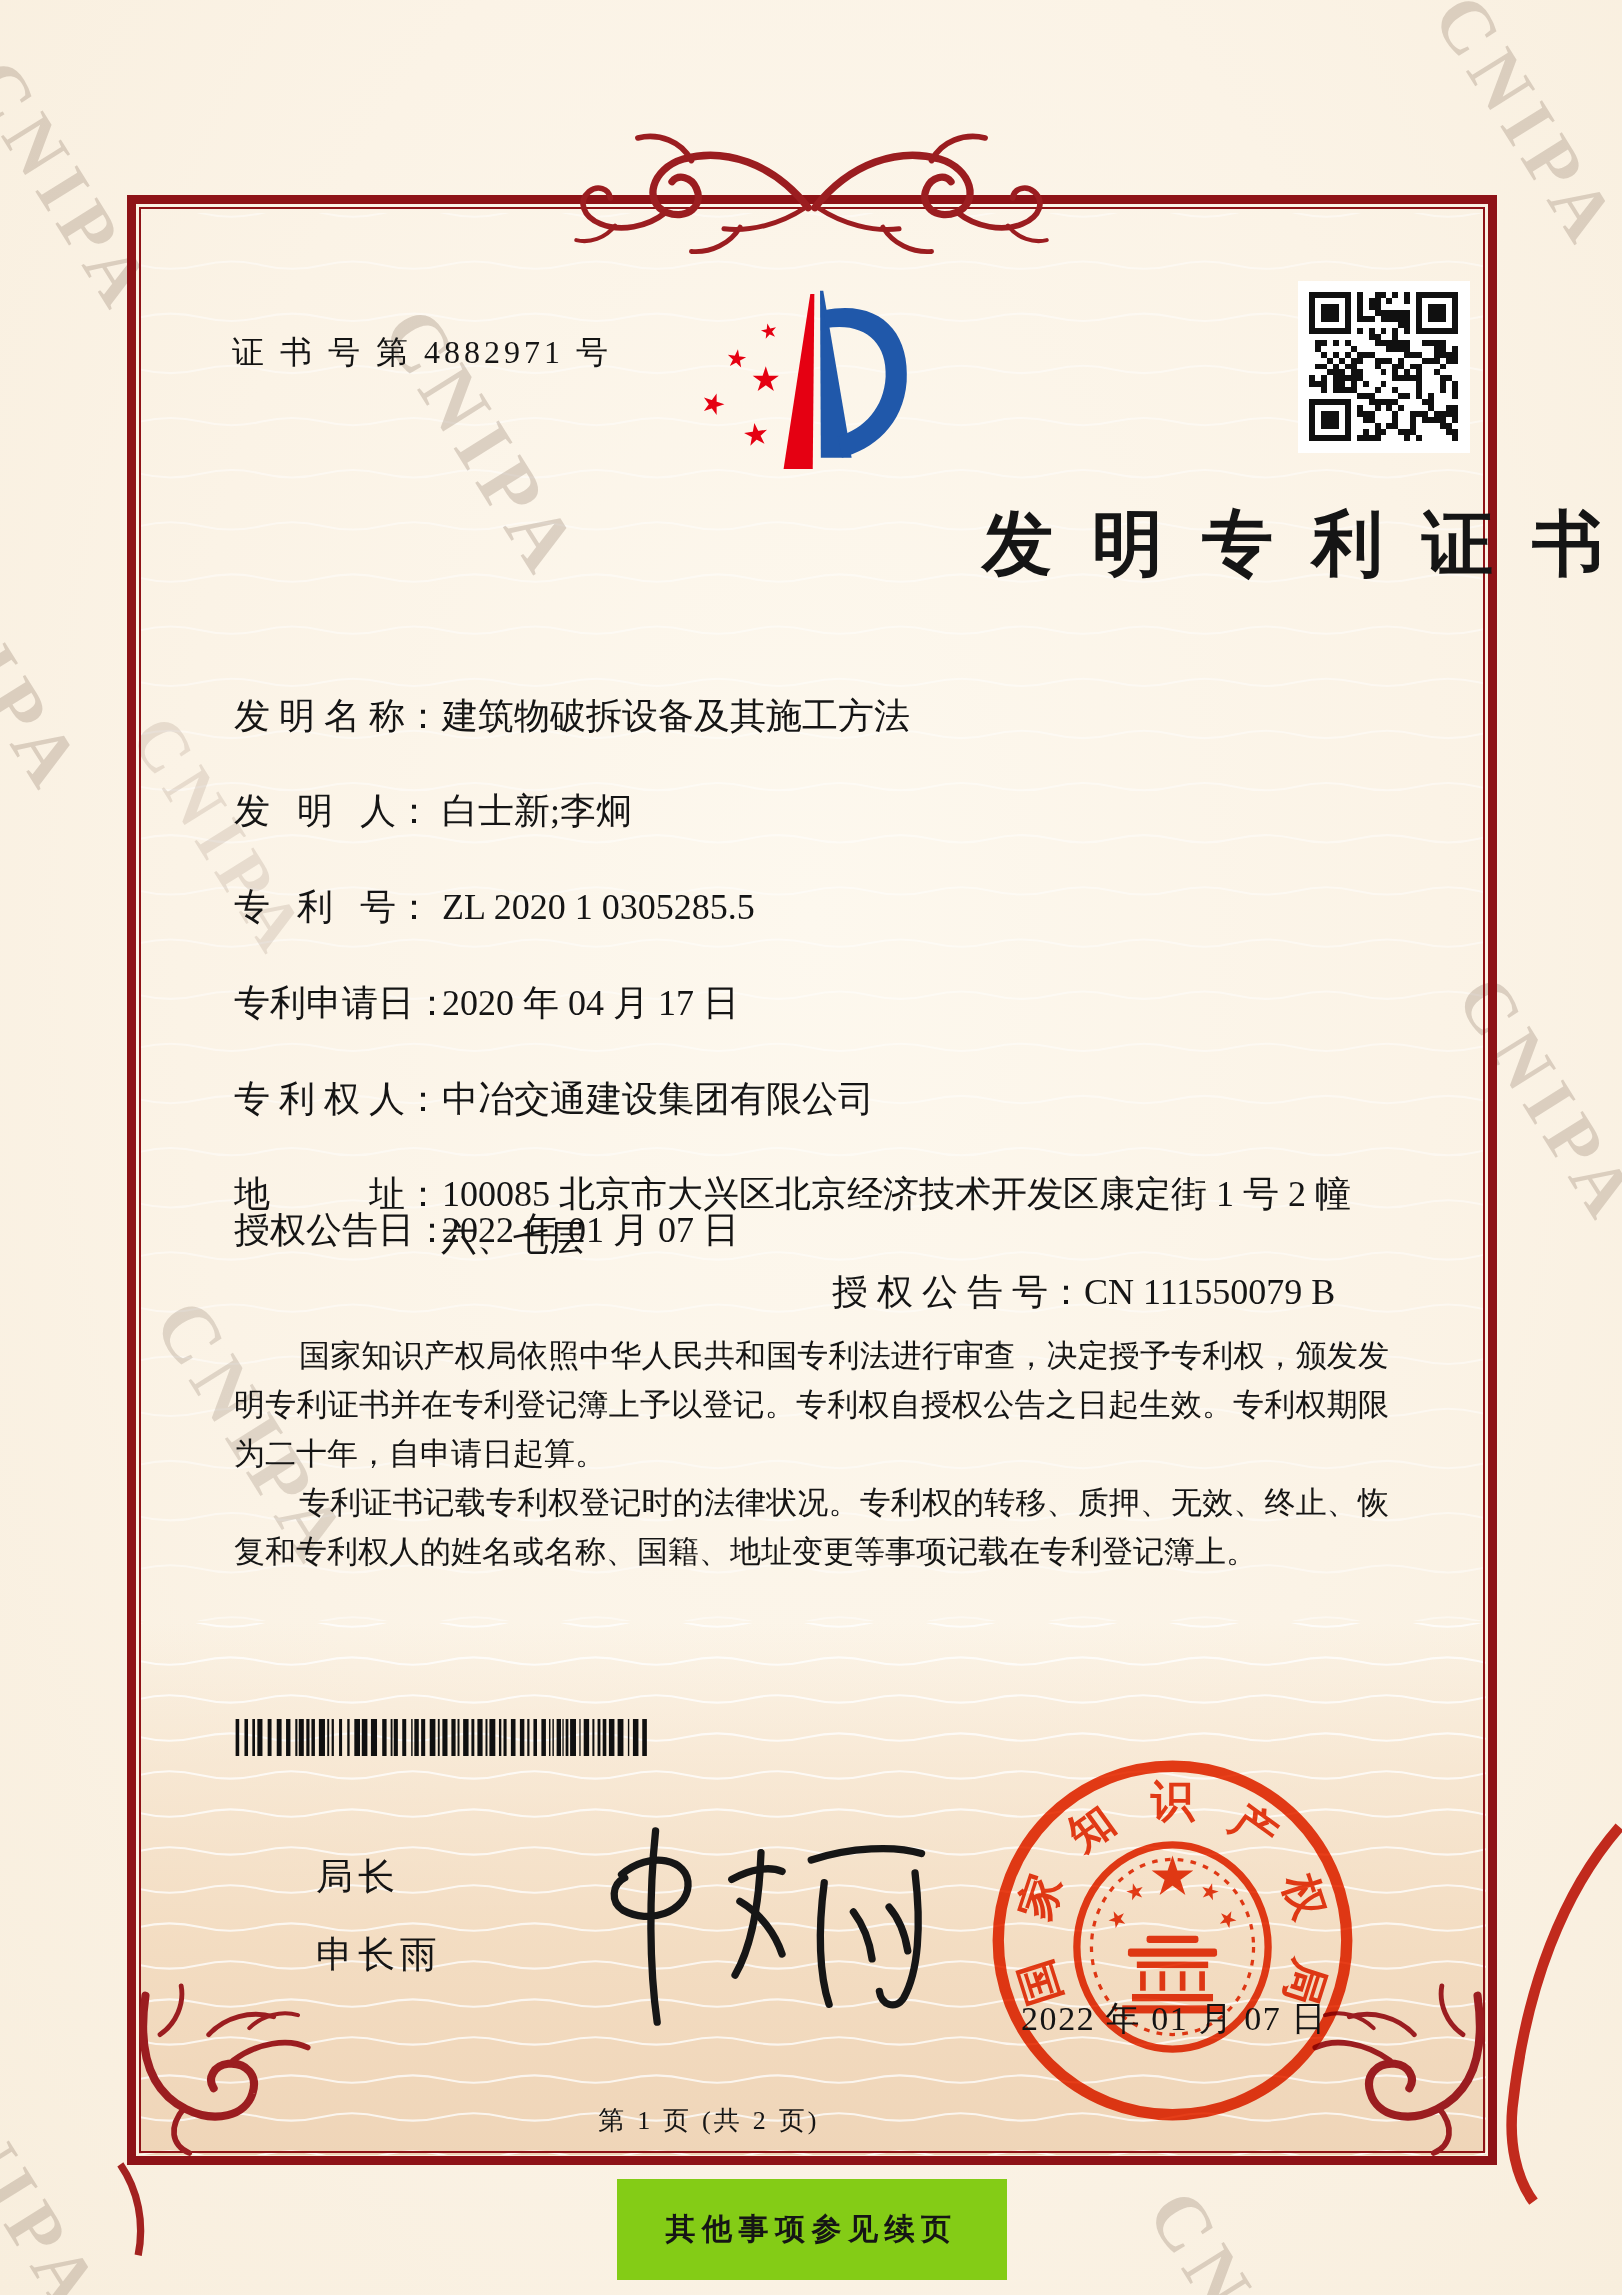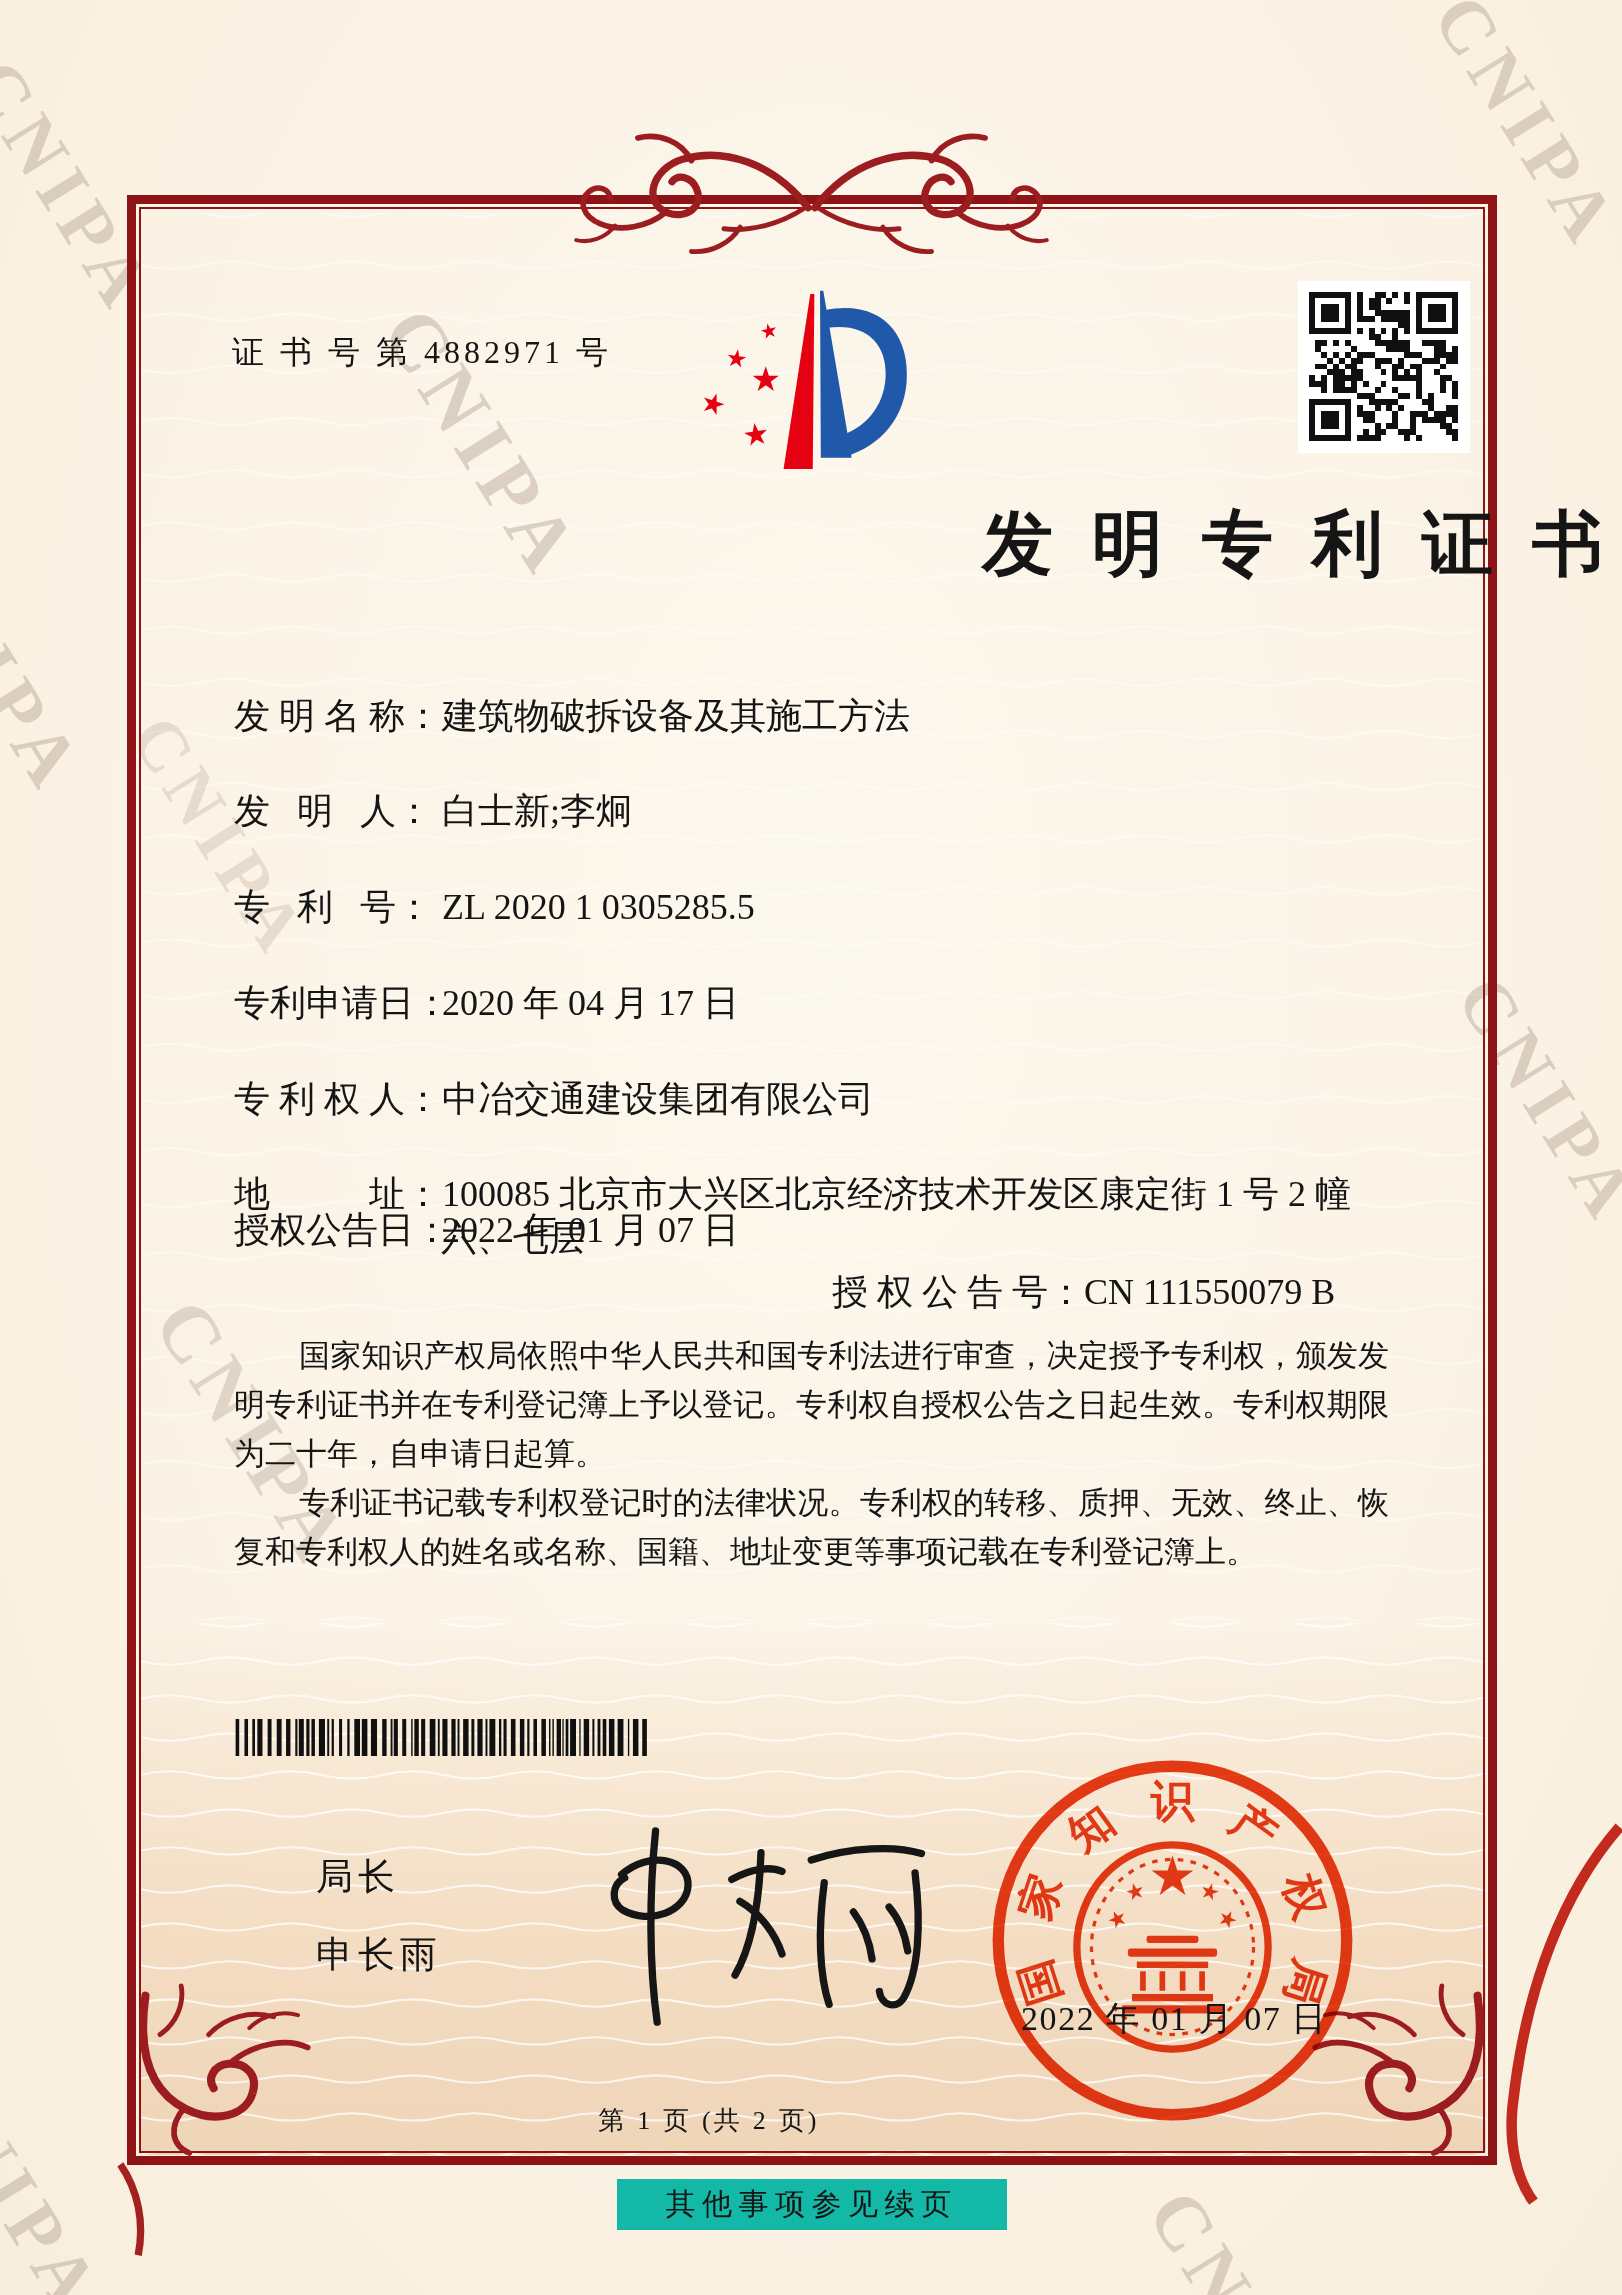--- a/index.html
+++ b/index.html
@@ -48,21 +48,21 @@
   }
   .body-text p{margin:0;text-indent:65px;}
   .barcode{position:absolute;left:234px;top:1719px;width:420px;height:37px;z-index:4;}
   .officer{position:absolute;left:269px;font-size:37px;font-family:"Liberation Sans","DejaVu Sans",sans-serif;z-index:4;letter-spacing:4.9px;margin-left:47px;}
   .signature{position:absolute;left:568px;top:1808px;width:373px;height:237px;z-index:5;}
   .seal{position:absolute;left:978px;top:1746px;width:389px;height:389px;z-index:5;mix-blend-mode:multiply;opacity:.96;}
   .seal-date{position:absolute;left:1021px;top:1996px;font-size:34px;letter-spacing:1.6px;color:#141414;z-index:6;white-space:pre;}
   .page-info{position:absolute;left:0;top:2103px;width:1418px;text-align:center;font-size:26px;letter-spacing:3.2px;z-index:4;white-space:pre;}
   .note{
     position:absolute;left:50%;top:2179px;transform:translateX(-50%);
-    background:#14b8a6;padding:5px 49px;font-size:30px;letter-spacing:6.5px;z-index:4;white-space:nowrap;
+    background:#84cc16;padding:30px 49px;font-size:30px;letter-spacing:6.5px;z-index:4;white-space:nowrap;font-weight:bold;
   }
 </style>
 </head>
 <body>
 
 <div class="wm" style="left:24px;top:45px;font-size:75px;">CNIPA</div>
 <div class="wm" style="left:1489px;top:-20px;font-size:75px;">CNIPA</div>
 <div class="wm" style="left:442px;top:292px;font-size:81px;">CNIPA</div>
 <div class="wm" style="left:-49px;top:519px;font-size:77px;">CNIPA</div>
 <div class="wm" style="left:183px;top:702px;font-size:71px;color:rgba(158,138,120,.22);">CNIPA</div>

